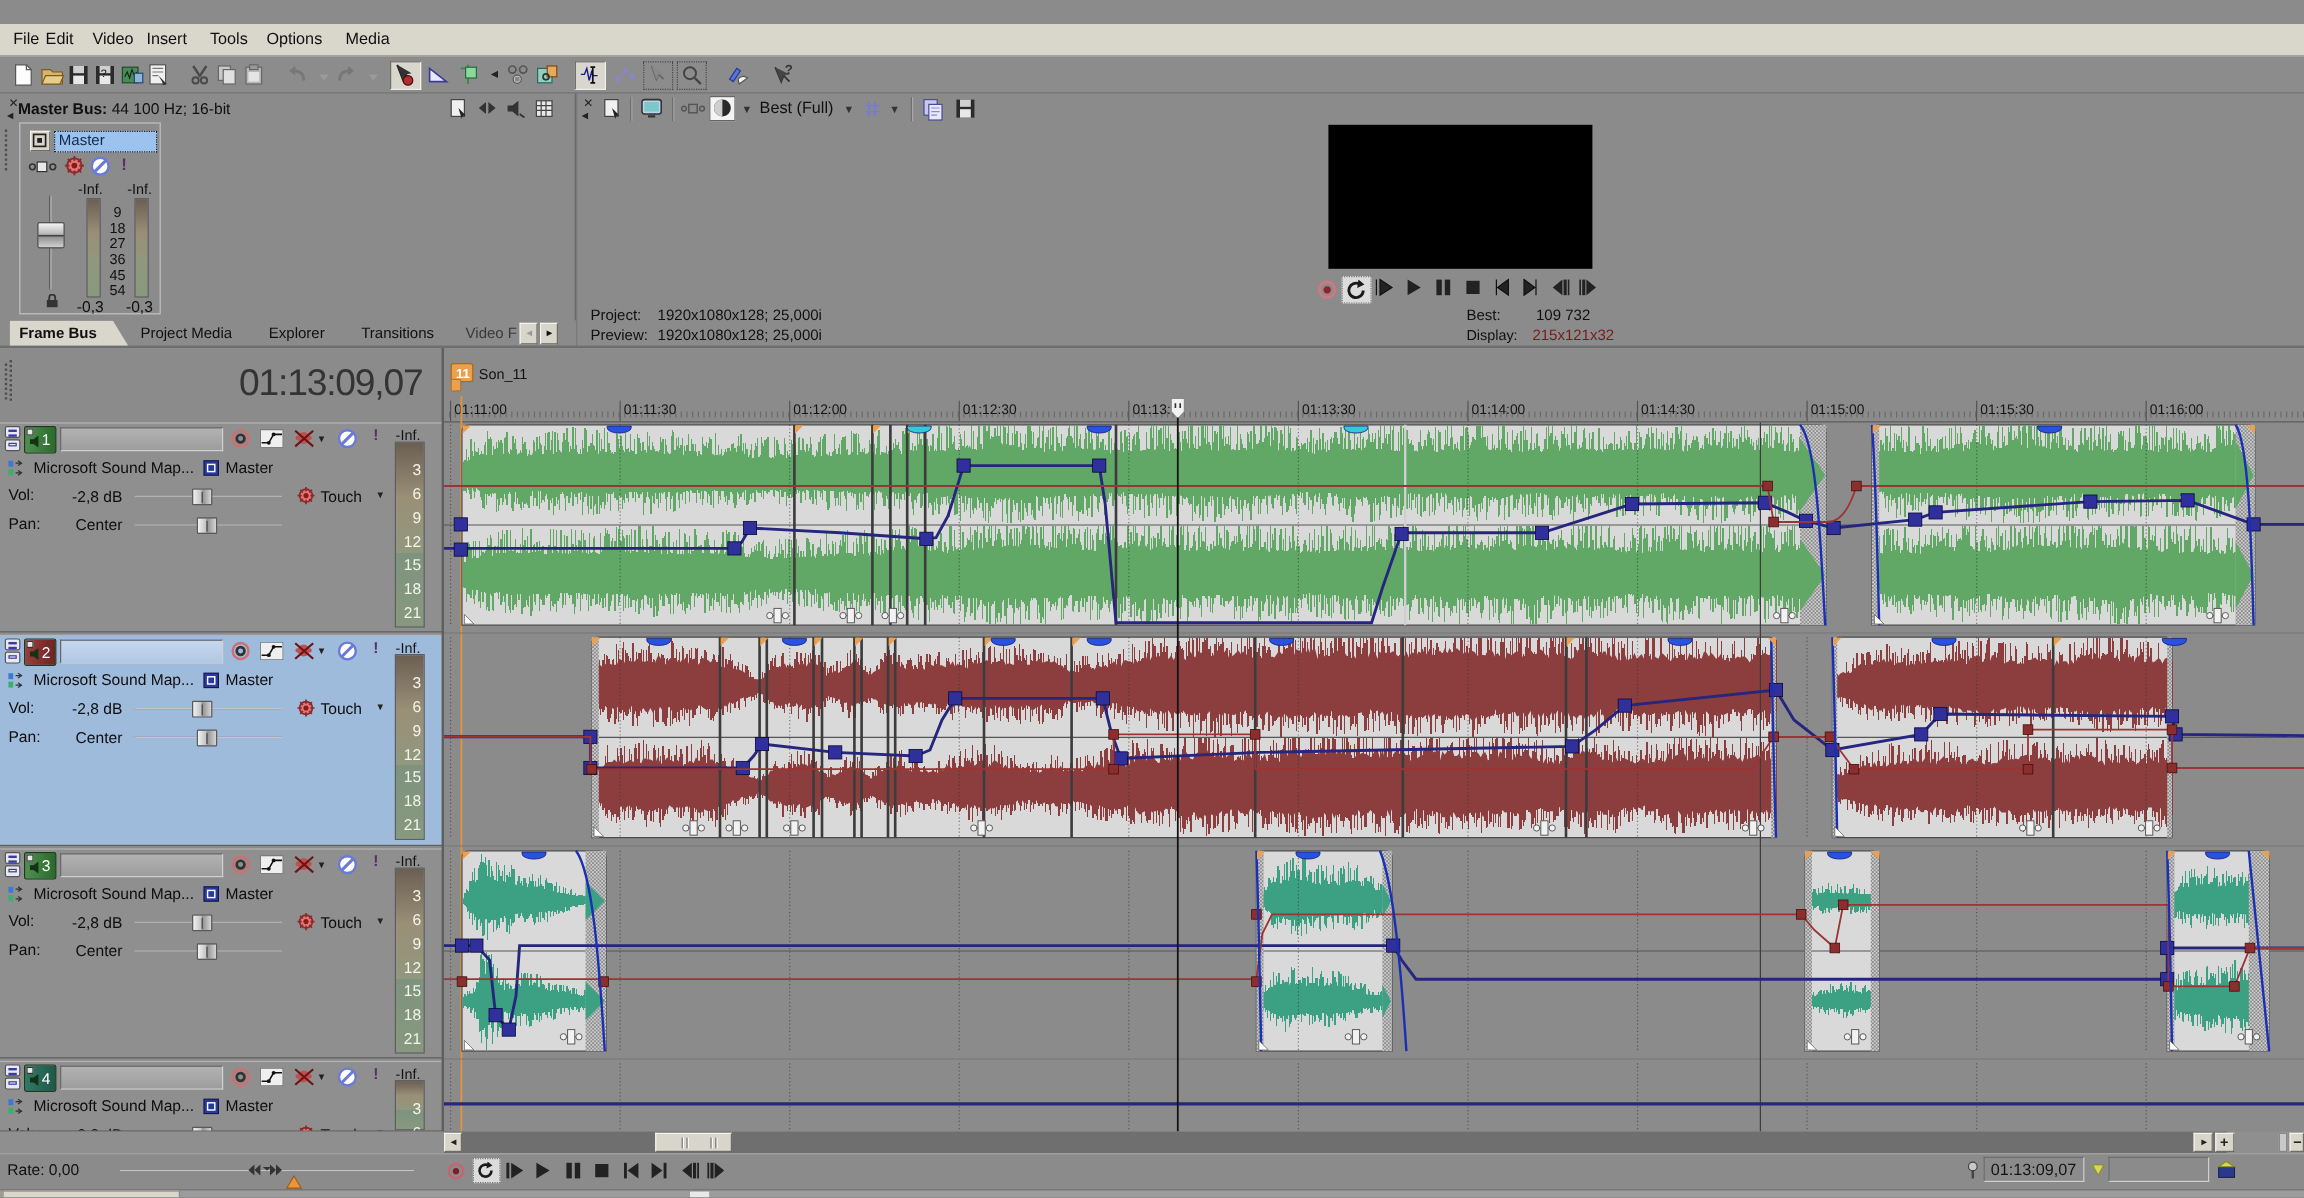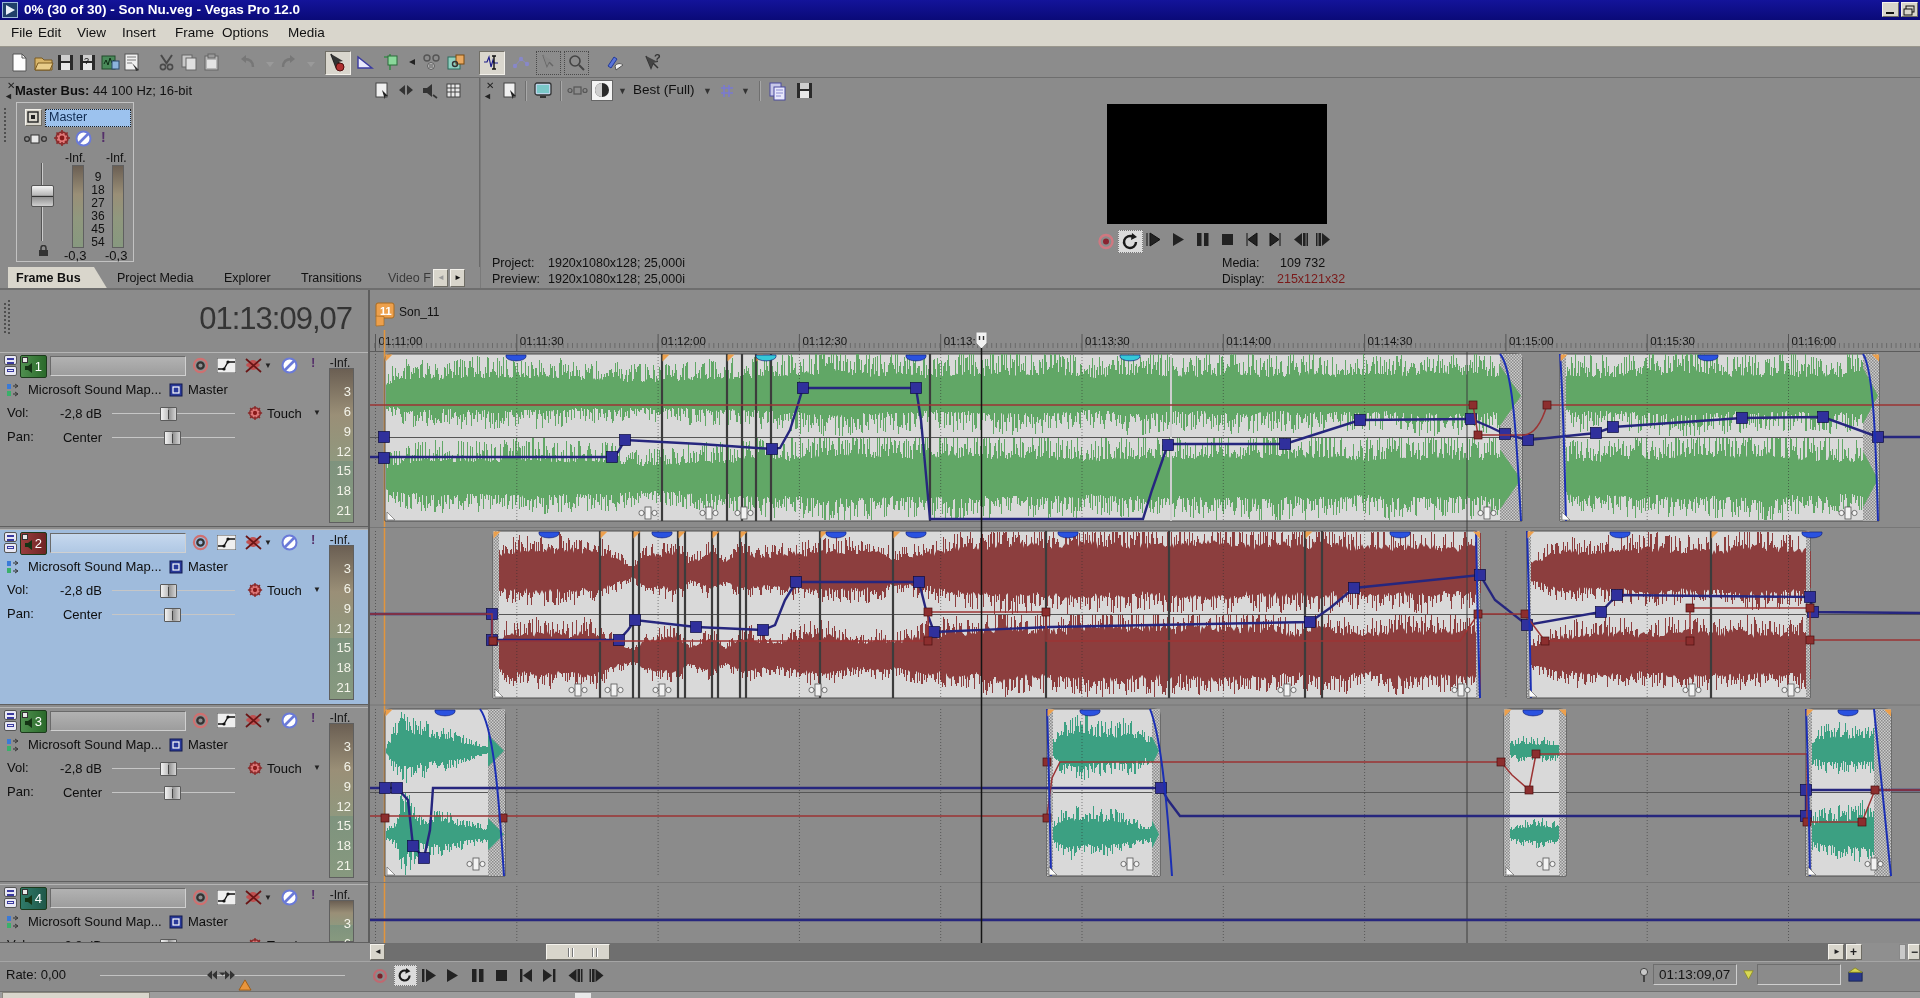--- a/index.html
+++ b/index.html
@@ -25,42 +25,27 @@
 .minf{position:absolute;left:326px;top:3px;width:28px;text-align:center;color:#141414;font-size:12px}
 .hrow{position:absolute;font-size:13px;color:#0e0e0e;white-space:nowrap}
 .slider-line{position:absolute;height:1px;background:#585858;border-bottom:1px solid #c6c6c6}
 .sthumb{position:absolute;width:17px;height:14px;background:linear-gradient(90deg,#f2f2f2,#c2c2c2 45%,#8f8f8f 50%,#d5d5d5);border:1px solid #5a5a5a;border-radius:1px}
 .icon20{position:absolute;width:21px;height:21px}
 .vsep{position:absolute;width:2px;border-left:1px solid #6f6f6f;border-right:1px solid #a8a8a8}
 .tbtn{position:absolute;top:153px;width:17px;height:17px}
 </style></head><body>
 <div id="app">
 
-<div class="abs" style="left:0;top:0;width:1920px;height:20px;background:linear-gradient(#14149a,#0a0a78)">
-<svg class="abs" style="left:2px;top:2px" width="16" height="16" viewBox="0 0 16 16">
-        <rect width="16" height="16" fill="#9bb9d9"></rect>
-        <rect x="1" y="1" width="14" height="14" fill="#20406a"></rect>
-        <path d="M4 3l9 5-9 5z" fill="#e8f0f8"></path>
-      </svg>
-<span class="t" style="left:24px;top:2px;color:#fff;font-size:13.5px;font-weight:bold">0% (30 of 30) - Son Nu.veg - Vegas Pro 12.0</span>
-<div class="abs bevel" style="left:1882px;top:2px;width:17px;height:15px">
-        <div class="abs" style="left:3px;top:9px;width:8px;height:2px;background:#111"></div>
-      </div>
-<div class="abs bevel" style="left:1901px;top:2px;width:17px;height:15px"><svg width="15" height="13">
-          <rect x="4" y="2" width="8" height="6" fill="none" stroke="#111"></rect>
-          <rect x="2" y="5" width="8" height="6" fill="#d8d5cb" stroke="#111"></rect>
-        </svg></div>
-</div>
 
 <div class="abs" style="left:0;top:20px;width:1920px;height:27px;background:#d9d6cc;border-bottom:1px solid #9a978d">
 <span class="t" style="left:11px;top:5px;font-size:13.5px">File</span>
 <span class="t" style="left:38px;top:5px;font-size:13.5px">Edit</span>
-<span class="t" style="left:77px;top:5px;font-size:13.5px">View</span>
+<span class="t" style="left:77px;top:5px;font-size:13.5px">Video</span>
 <span class="t" style="left:122px;top:5px;font-size:13.5px">Insert</span>
-<span class="t" style="left:175px;top:5px;font-size:13.5px">Frame</span>
+<span class="t" style="left:175px;top:5px;font-size:13.5px">Tools</span>
 <span class="t" style="left:222px;top:5px;font-size:13.5px">Options</span>
 <span class="t" style="left:288px;top:5px;font-size:13.5px">Media</span>
 </div>
 
 <div class="abs" style="left:0;top:48px;width:1920px;height:30px;background:#8c8c8c;border-bottom:1px solid #6e6e6e">
 <svg class="icon20" style="left:9px;top:4px" viewBox="0 0 21 21">
         <path d="M4 2h9l4 4v13H4z" fill="#fdfdfd" stroke="#555"></path>
         <path d="M13 2v4h4" fill="none" stroke="#555"></path>
       </svg>
 <svg class="icon20" style="left:33px;top:4px" viewBox="0 0 21 21">
@@ -319,21 +304,21 @@
       </svg>
 <svg class="tbtn" style="left:835px" viewBox="0 0 17 17">
         <path d="M6 2l8 6.5L6 15z" fill="#222"></path>
         <rect x="2.5" y="2" width="2.6" height="13" fill="#222"></rect>
         <rect x="0" y="2" width="1.5" height="13" fill="#222"></rect>
       </svg>
 <span class="t" style="left:11px;top:178px;font-size:12.5px">Project:</span>
 <span class="t" style="left:67px;top:178px;font-size:12.5px">1920x1080x128; 25,000i</span>
 <span class="t" style="left:11px;top:194px;font-size:12.5px">Preview:</span>
 <span class="t" style="left:67px;top:194px;font-size:12.5px">1920x1080x128; 25,000i</span>
-<span class="t" style="left:741px;top:178px;font-size:12.5px">Media:</span>
+<span class="t" style="left:741px;top:178px;font-size:12.5px">Best:</span>
 <span class="t" style="left:799px;top:178px;font-size:12.5px">109 732</span>
 <span class="t" style="left:741px;top:194px;font-size:12px">Display:</span>
 <span class="t" style="left:796px;top:194px;font-size:12.5px;color:#7a1a1a">215x121x32</span>
 </div>
 
 <div class="abs" style="left:479px;top:78px;width:2px;height:212px;background:#7a7a7a;border-left:1px solid #6a6a6a"></div>
 
 <div class="abs" style="left:0;top:267px;width:480px;height:23px;background:#8b8b8b">
 <div class="abs" style="left:8px;top:0;width:100px;height:23px;background:#d9d6cc;clip-path:polygon(0 0,86% 0,100% 100%,0 100%)"></div>
 <span class="t" style="left:16px;top:4px;font-size:12.5px;font-weight:bold">Frame Bus</span>

